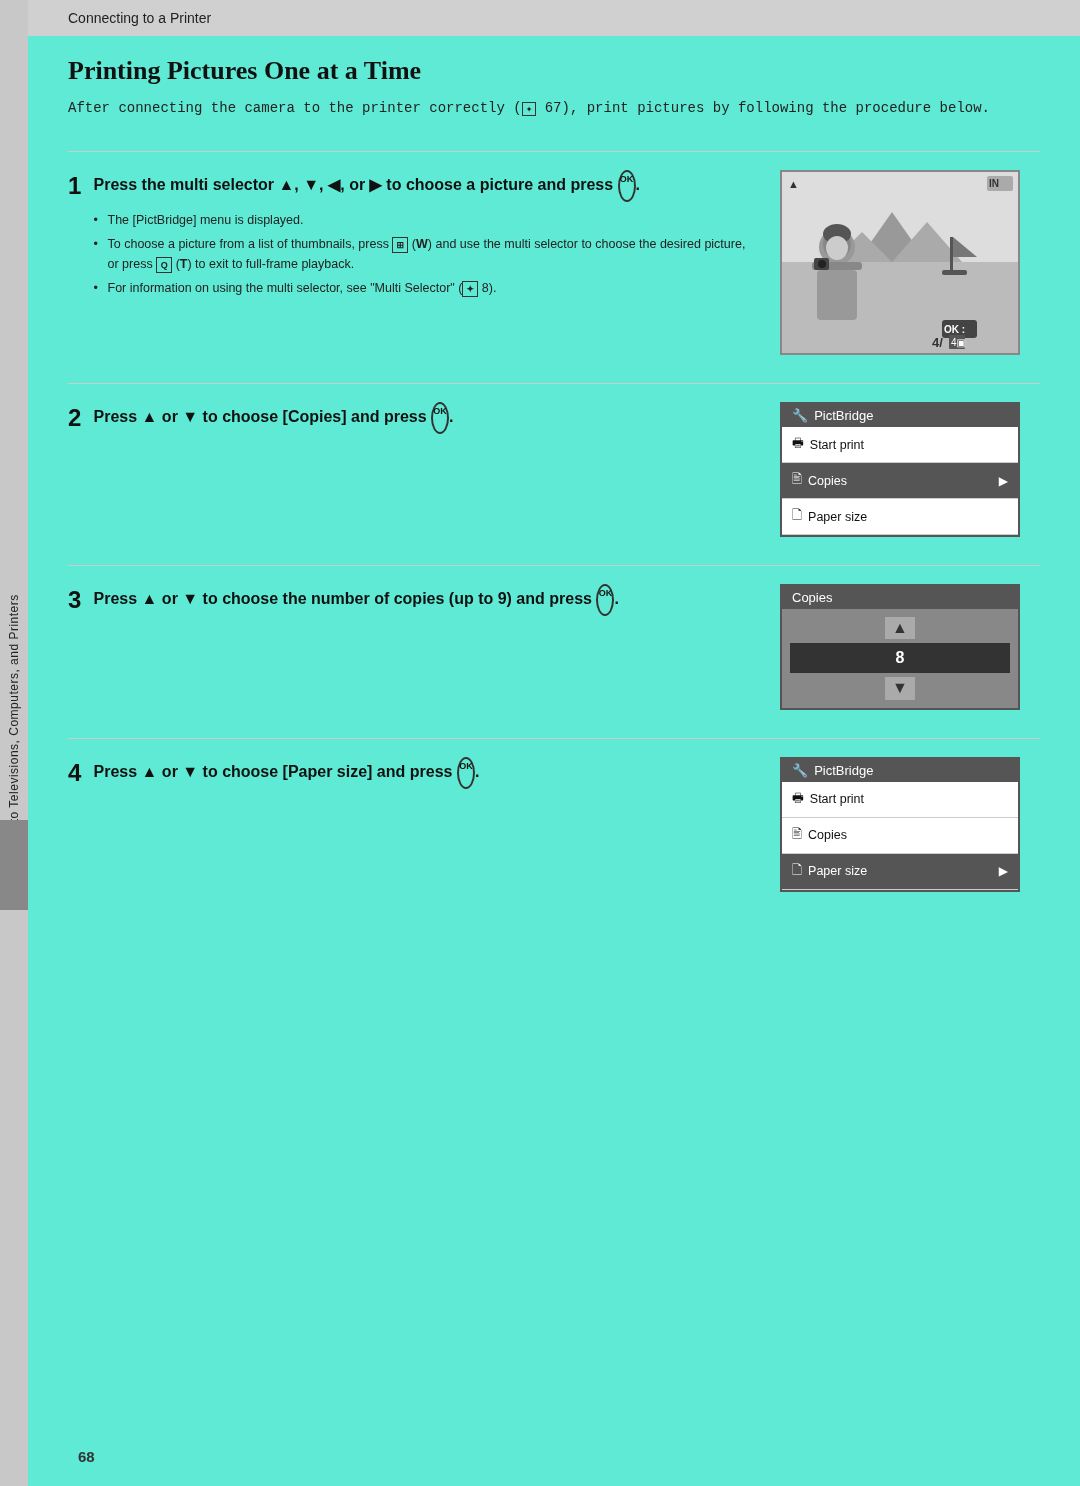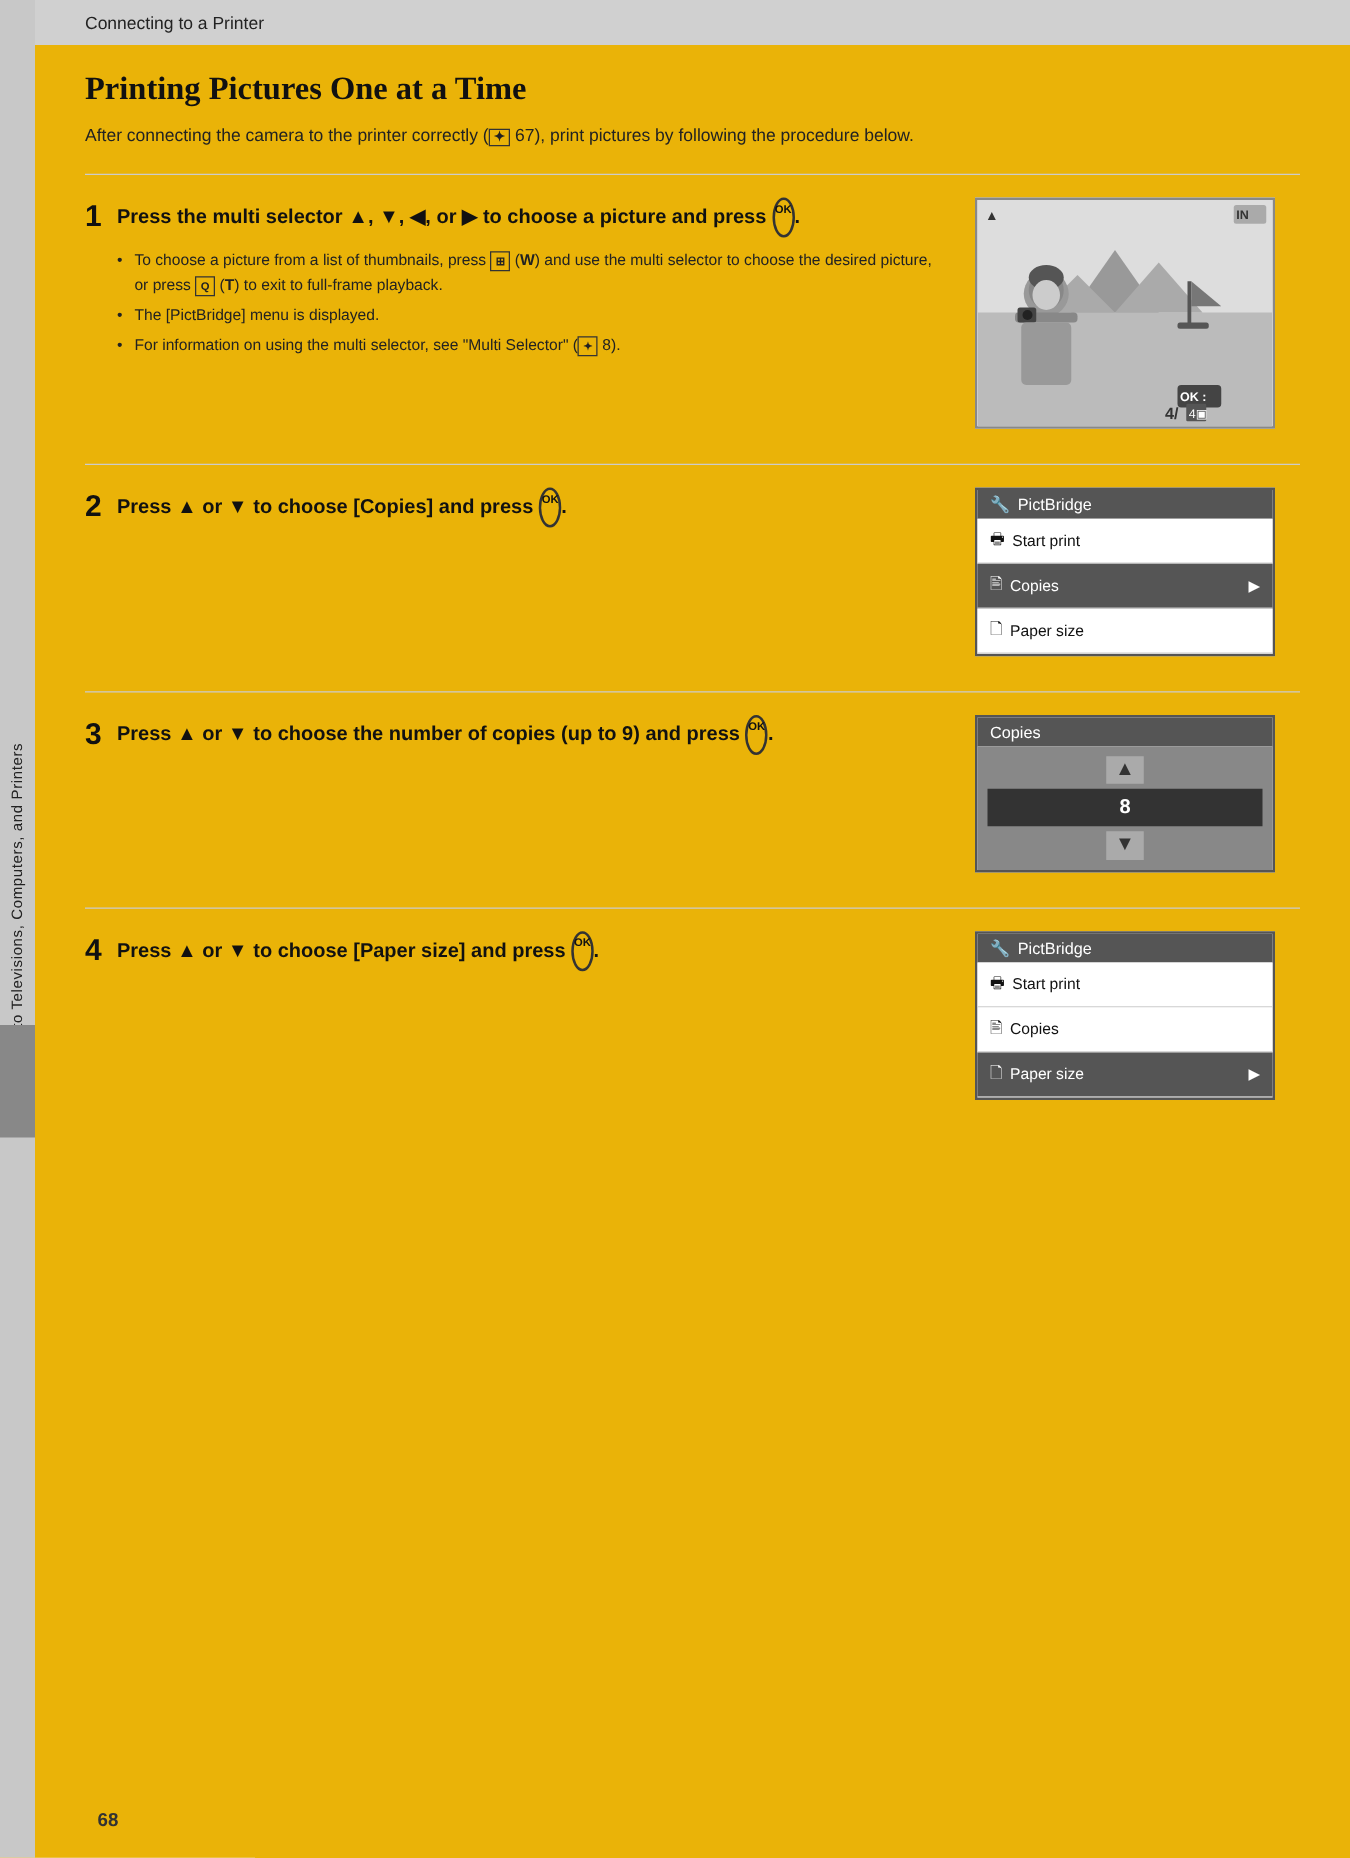--- a/index.html
+++ b/index.html
@@ -42,21 +42,21 @@
       background: #888;
     }
 
     
     .main {
       position: absolute;
       left: 28px;
       top: 0;
       right: 0;
       bottom: 0;
-      background: #eab308;
+      background: #5eead4;
       padding: 30px 40px 30px 40px;
     }
 
     
     .header-bar {
       background: #d0d0d0;
       margin: -30px -40px 0 -40px;
       padding: 10px 40px;
       font-size: 14px;
       color: #222;
@@ -69,22 +69,23 @@
       font-weight: bold;
       margin-bottom: 12px;
       color: #111;
       font-family: Liberation Serif, serif;
     }
 
     
     .intro-text {
       font-size: 14px;
       line-height: 1.5;
-      margin-bottom: 20px;
+      margin-bottom: 32px;
       color: #222;
+      font-family: Liberation Mono, monospace;
     }
 
     
     .step-section {
       display: flex;
       margin-bottom: 28px;
       align-items: flex-start;
     }
 
     .step-left {
@@ -303,22 +304,22 @@
   <hr class="section-divider">
 
   <div class="step-section">
     <div class="step-left">
       <span class="step-number">1</span>
       <div class="step-content">
         <div class="step-title">
           Press the multi selector <span>▲, ▼, ◀, or ▶</span> to choose a picture and press <span class="ok-circle">OK</span>.
         </div>
         <ul class="step-bullets">
+          <li>The [PictBridge] menu is displayed.</li>
           <li>To choose a picture from a list of thumbnails, press <span class="small-icon">⊞</span> (<strong>W</strong>) and use the multi selector to choose the desired picture, or press <span class="small-icon">Q</span> (<strong>T</strong>) to exit to full-frame playback.</li>
-          <li>The [PictBridge] menu is displayed.</li>
           <li>For information on using the multi selector, see "Multi Selector" (<span class="small-icon">✦</span> 8).</li>
         </ul>
       </div>
     </div>
     <div class="step-right">
 
       <div class="camera-screen">
         <div class="camera-screen-inner">
           <svg width="236" height="181">
 

